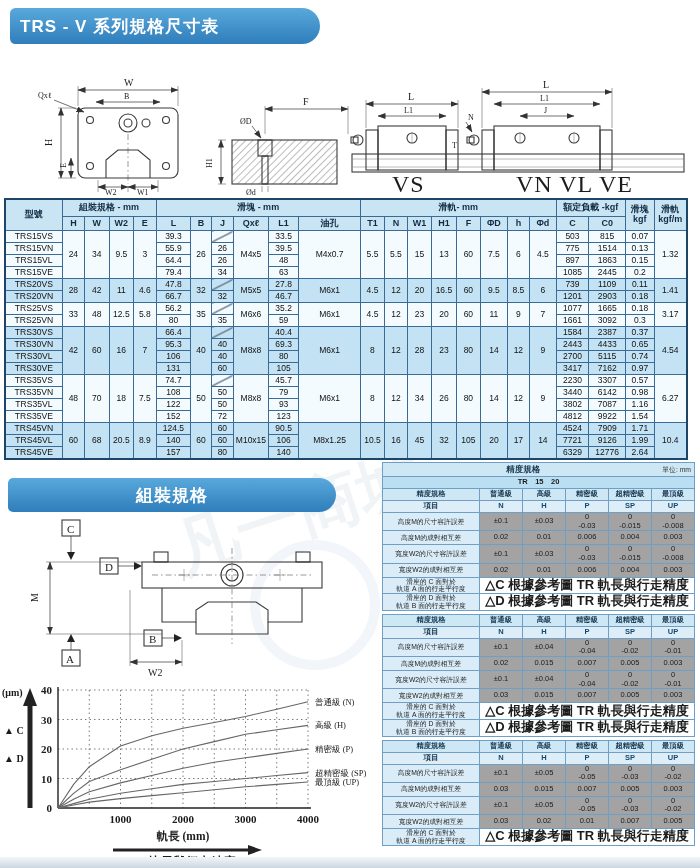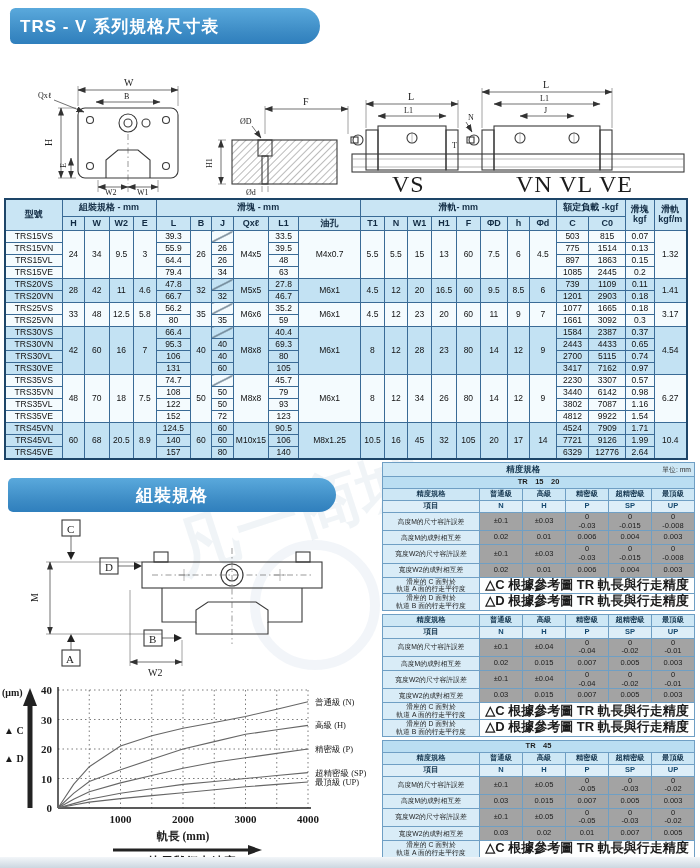--- a/index.html
+++ b/index.html
@@ -762,23 +762,20 @@
     <table class="ptable">
       <colgroup>
         <col style="width:97px">
         <col style="width:43px">
         <col style="width:43px">
         <col style="width:43px">
         <col style="width:43px">
         <col style="width:43px">
       </colgroup>
       <tbody>
-        <tr>
-          <td colspan="6" class="sizeband">TR 45</td>
-        </tr>
         <tr class="grade">
           <td>精度規格</td>
           <td>普通級</td>
           <td>高級</td>
           <td>精密級</td>
           <td>超精密級</td>
           <td>最頂級</td>
         </tr>
         <tr class="item">
           <td>項目</td>

